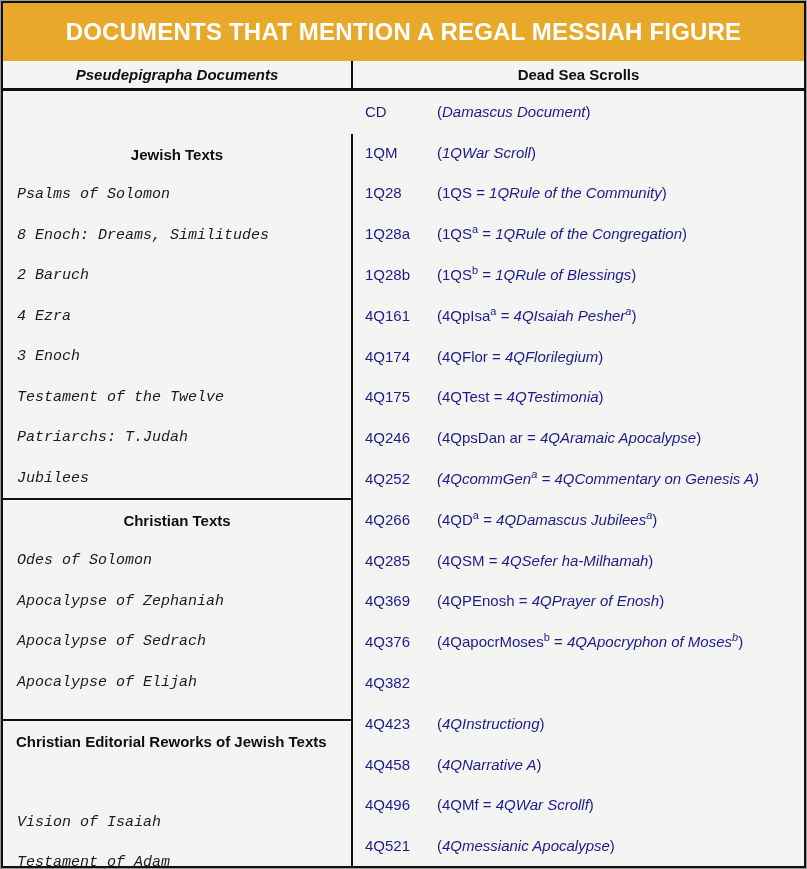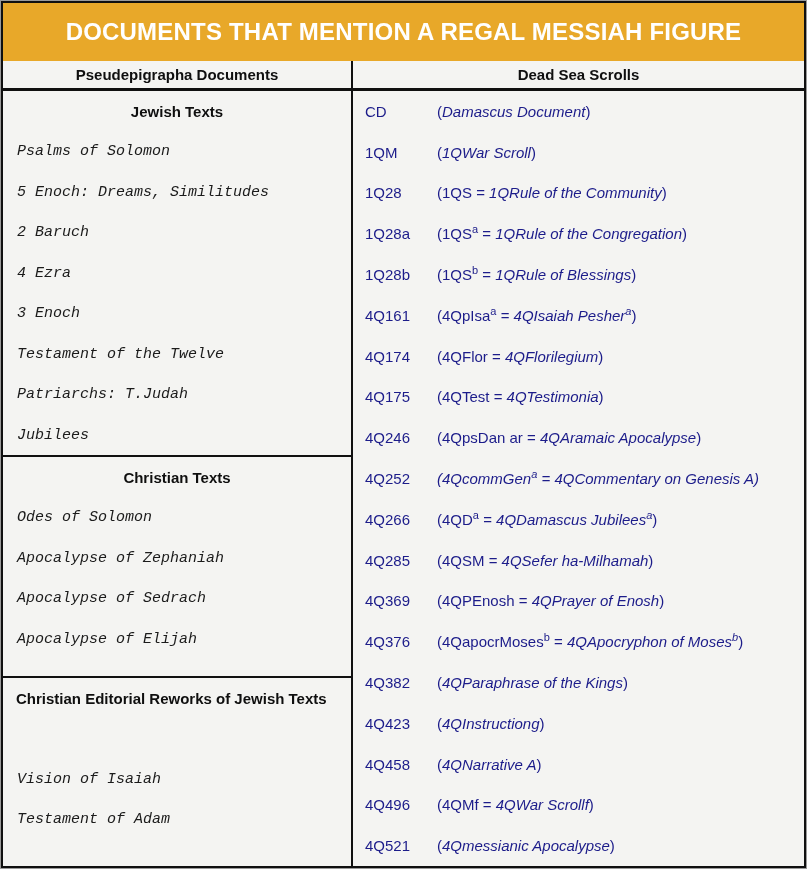--- a/index.html
+++ b/index.html
@@ -33,30 +33,31 @@
   .header-row {
     flex: 0 0 30px;
     display: grid; grid-template-columns: 350px 1fr;
     border-bottom: 3px solid #101010;
     background: #f4f4f2;
   }
   .col-header {
     display: flex; align-items: center; justify-content: center;
     font-weight: bold; font-size: 15px; color: #0f0f0f;
   }
-  .col-header.lft { border-right: 2px solid #101010; }
+  .col-header.lft { border-right: 2px solid #101010; font-style: italic; }
   .content {
     flex: 1 1 auto;
     display: grid; grid-template-columns: 350px 1fr;
     overflow: hidden;
   }
   .left-col {
     border-right: 2px solid #101010;
     display: flex; flex-direction: column;
     overflow: hidden;
+    margin-top: 43px;
   }
   .section { overflow: hidden; }
   .section:nth-child(1) { height: 366px; }
   .section:nth-child(2) { height: 221px; }
   .section:nth-child(3) { flex: 1; }
   .section:not(:last-child) { border-bottom: 2px solid #101010; }
   .prow { height: 40.5px; display: flex; align-items: center; font-size: 15px; }
   .sec-header { font-weight: bold; color: #0f0f0f; }
   .sec-header.center { justify-content: center; }
   .sec-header.left { padding-left: 13px; }
@@ -82,21 +83,21 @@
     </div>
     <div class="header-row">
       <div class="col-header lft">Pseudepigrapha Documents</div>
       <div class="col-header">Dead Sea Scrolls</div>
     </div>
     <div class="content">
       <div class="left-col" id="pseudo-col">
           <div class="section">
             <div class="prow sec-header center">Jewish Texts</div>
             <div class="prow item">Psalms of Solomon</div>
-            <div class="prow item">5 Enoch: Dreams, Similitudes</div>
+            <div class="prow item">8 Enoch: Dreams, Similitudes</div>
             <div class="prow item">2 Baruch</div>
             <div class="prow item">4 Ezra</div>
             <div class="prow item">3 Enoch</div>
             <div class="prow item">Testament of the Twelve</div>
             <div class="prow item indent">Patriarchs: T.Judah</div>
             <div class="prow item">Jubilees</div>
           </div>
           <div class="section">
             <div class="prow sec-header center">Christian Texts</div>
             <div class="prow item">Odes of Solomon</div>
@@ -163,21 +164,20 @@
           <div class="dss-row">
             <span class="siglum">4Q369</span>
             <span class="desc"><span>(4QPEnosh = </span><span class="it">4QPrayer of Enosh</span><span>)</span></span>
           </div>
           <div class="dss-row">
             <span class="siglum">4Q376</span>
             <span class="desc"><span>(4QapocrMoses</span><sup>b</sup><span> = </span><span class="it">4QApocryphon of Moses</span><sup class="it">b</sup><span>)</span></span>
           </div>
           <div class="dss-row">
             <span class="siglum">4Q382</span>
-            <span class="desc"><span>(</span><span class="it">4QParaphrase of the Kings</span><span>)</span></span>
           </div>
           <div class="dss-row">
             <span class="siglum">4Q423</span>
             <span class="desc"><span>(</span><span class="it">4QInstructiong</span><span>)</span></span>
           </div>
           <div class="dss-row">
             <span class="siglum">4Q458</span>
             <span class="desc"><span>(</span><span class="it">4QNarrative A</span><span>)</span></span>
           </div>
           <div class="dss-row">

